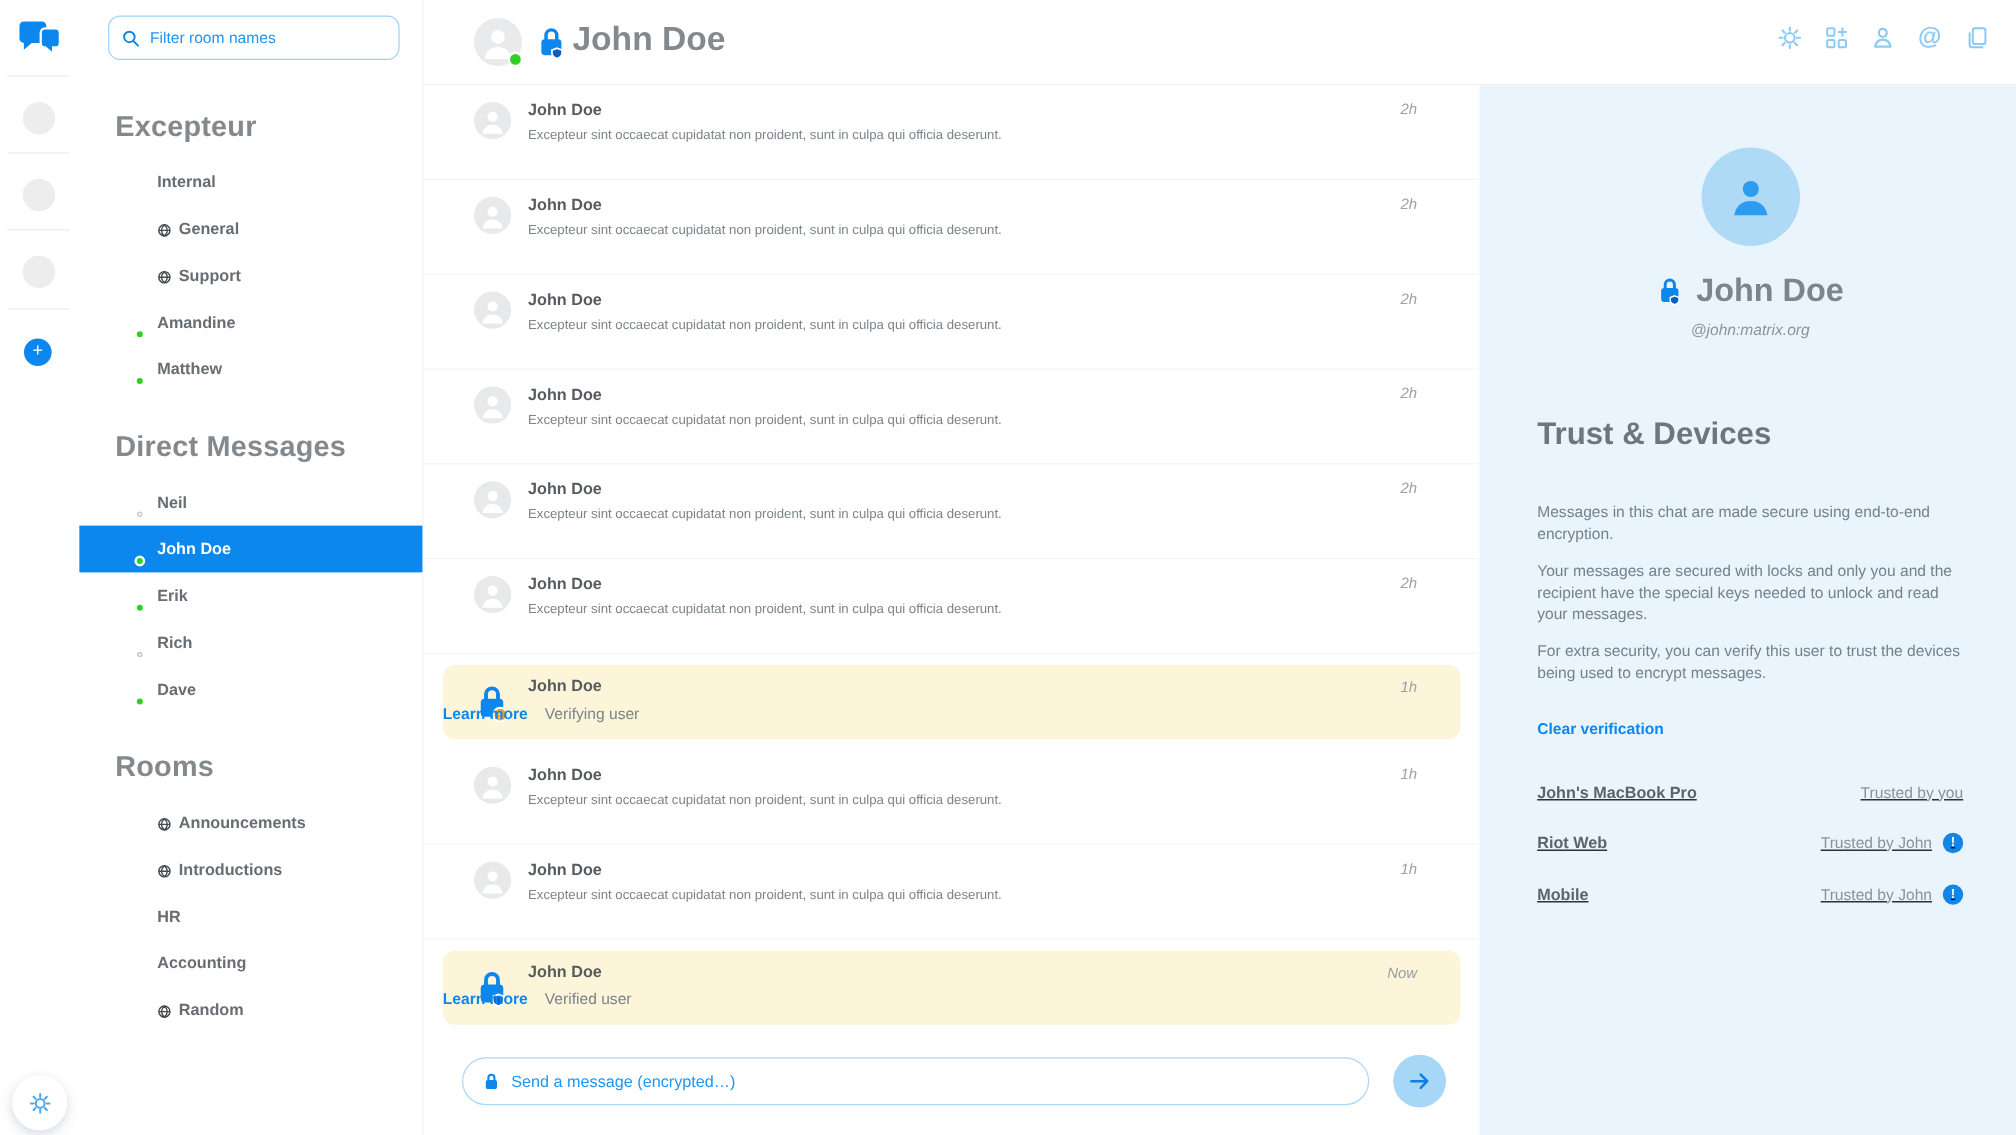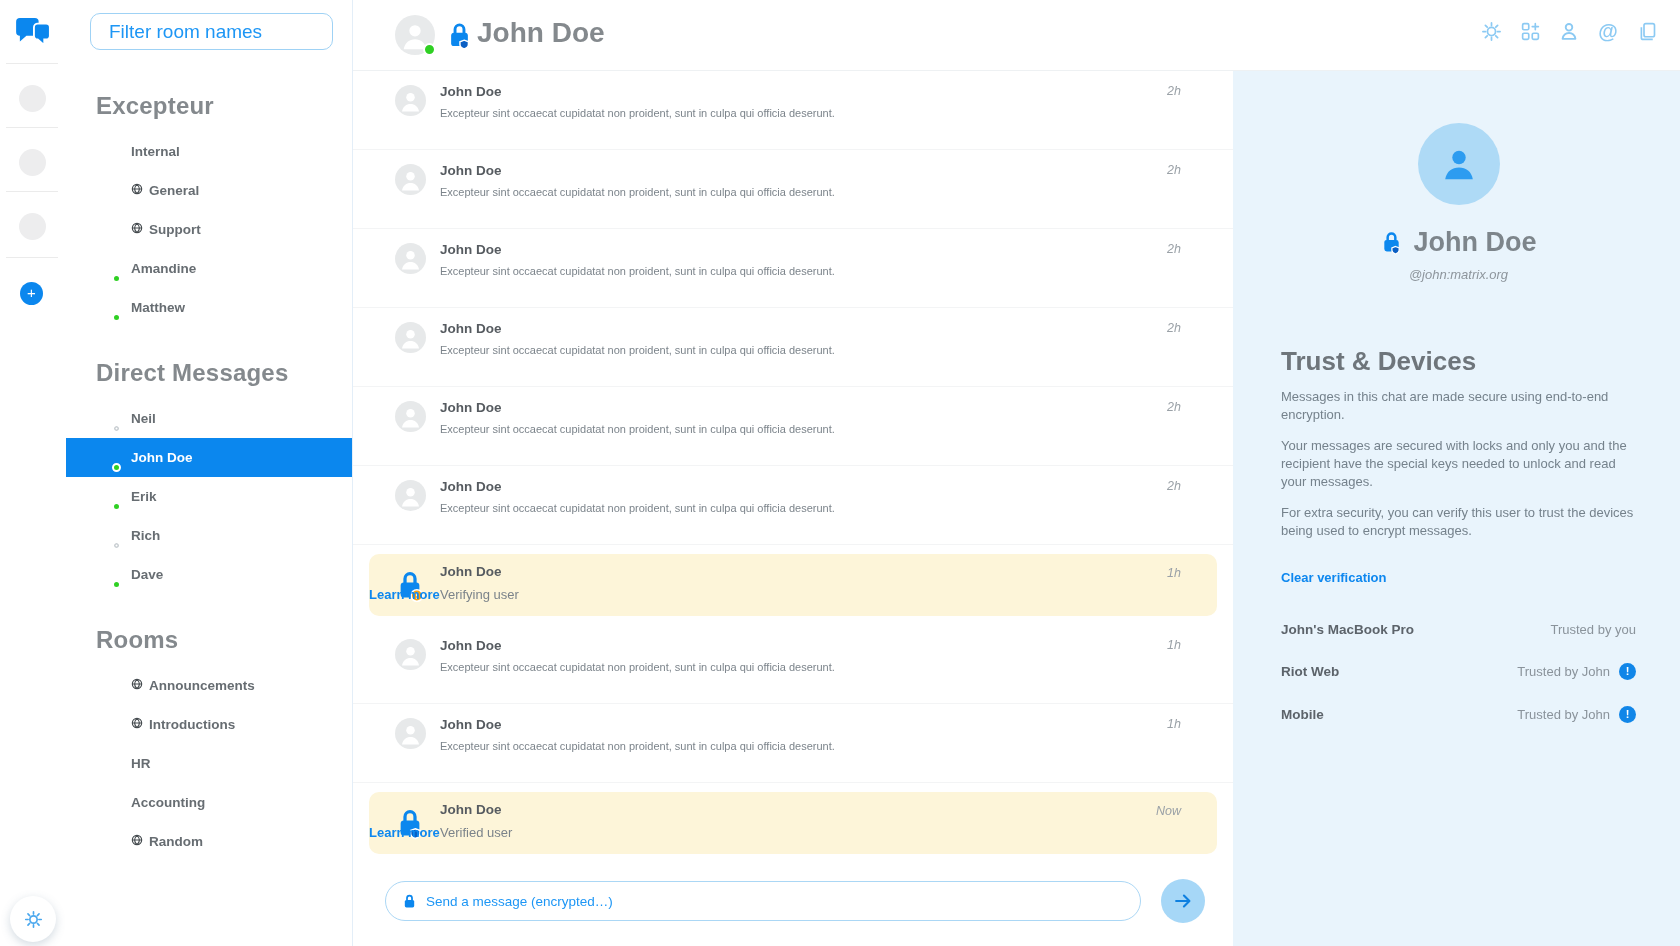--- a/index.html
+++ b/index.html
@@ -13,32 +13,32 @@
   .rail-avatar { position:absolute; left:19px; width:27px; height:27px; border-radius:50%; background:#ededee; cursor:pointer; }
   .rail-plus { position:absolute; left:20px; top:282px; width:23px; height:23px; border-radius:50%;
     background:#0b87ee; color:#fff; font-size:15px; line-height:22px; text-align:center; cursor:pointer; }
   .rail-fab { position:absolute; left:10px; top:896px; width:46px; height:46px; border-radius:50%;
     background:#fff; box-shadow:0 3px 10px rgba(80,110,140,.25); display:flex; align-items:center; justify-content:center; cursor:pointer; }
 
   
   .sidebar { position:absolute; left:66px; top:0; width:286px; height:100%; background:#fff; z-index:4; }
   .search-pill { position:absolute; left:24px; top:13px; width:243px; height:37px; border:1.5px solid #9fd2f5;
     border-radius:10px; background:#fff; display:flex; align-items:center; padding:0 10px; gap:8px; }
-  .search-pill input { border:none; outline:none; flex:1; font-size:19px; color:#0b87ee; background:transparent;
+  .search-pill input { border:none; outline:none; flex:1; font-size:13px; color:#0b87ee; background:transparent;
     font-family:"Liberation Sans", sans-serif; }
   .search-pill input::placeholder { color:#1d96f5; opacity:1; }
   .sections { position:absolute; top:60px; left:0; right:0; }
   .section-title { margin:32px 0 12px 30px; font-size:24px; font-weight:bold; color:#84898d; letter-spacing:.2px; }
   .side-item { position:relative; height:39px; display:flex; align-items:center; gap:13px; padding-left:30px; cursor:pointer; }
   .side-item .sv { position:relative; width:22px; height:22px; flex:0 0 22px; }
   .side-item .sv .circ { width:22px; height:22px; border-radius:50%; background:#e9ebec; }
   .side-item .dot { position:absolute; right:-3px; bottom:-3px; width:9px; height:9px; border-radius:50%; border:2px solid #fff; display:none; }
   .side-item .dot.online { display:block; background:#2fd023; }
   .side-item .dot.offline { display:block; background:#fff; box-shadow:inset 0 0 0 1.5px #c7cdd1; }
-  .side-item .lbl { font-size:13.5px; font-weight:bold; color:#676d72; display:flex; align-items:flex-start; gap:6px; }
+  .side-item .lbl { font-size:13.5px; font-weight:bold; color:#676d72; display:flex; align-items:flex-end; gap:6px; }
   .side-item .globe { display:none; line-height:0; }
   .side-item.has-globe .globe { display:inline-block; }
   .side-item.selected { background:#0b87ee; }
   .side-item.selected .lbl { color:#fff; }
   .side-item.selected .circ { background:#fff; }
 
   
   .main { position:absolute; left:352px; top:0; right:0; bottom:0; border-left:1px solid #e3eef8; }
   .chat-header { position:absolute; left:0; right:0; top:0; height:71px; background:#fff; border-bottom:1px solid #eef1f3; }
   .hdr-avatar { position:absolute; left:42px; top:15px; width:40px; height:40px; border-radius:50%; background:#e8eaeb; }
@@ -53,21 +53,21 @@
   .chat-body { position:absolute; left:0; top:71px; width:880px; bottom:0; background:#fff; }
   .msg-row { position:relative; height:79px; border-bottom:1px solid #f3f4f5; }
   .msg-row:last-of-type { border-bottom:none; }
   .m-avatar { position:absolute; left:42px; top:14px; width:31px; height:31px; border-radius:50%; background:#e7e9ea; overflow:hidden; }
   .m-name { position:absolute; left:87px; top:13px; font-size:13.5px; font-weight:bold; color:#565b60; }
   .m-text { position:absolute; left:87px; top:36px; font-size:11px; color:#7c848b; }
   .m-time { position:absolute; right:52px; top:13px; font-size:12.5px; color:#9aa1a7;font-style:italic; }
   .msg-secure { position:relative; height:62px; margin:9px 16px; background:#fdf5d9; border-radius:10px; }
   .msg-secure .s-lock { position:absolute; left:26px; top:15px; }
   .msg-secure .m-name { left:71px; top:10px; }
-  .msg-secure .s-status { position:absolute; left:71px; top:33px; font-size:13px; color:#7b838a; }
+  .msg-secure .s-status { position:absolute; left:85px; top:33px; font-size:13px; color:#7b838a; }
   .msg-secure .s-link { position:absolute; top:33px; font-size:13px; font-weight:bold; color:#0d87ef; cursor:pointer; }
   .msg-secure .m-time { right:36px; top:12px; }
   .badge-hide { display:none; }
 
   
   .composer { position:absolute; left:32px; bottom:25px; width:756px; height:40px; border:1.5px solid #abd7f5;
     border-radius:20px; background:#fff; display:flex; align-items:center; gap:9px; padding:0 16px; }
   .composer input { border:none; outline:none; flex:1; font-size:13.5px; color:#1d96f5; background:transparent;
     font-family:"Liberation Sans", sans-serif; }
   .composer input::placeholder { color:#1d96f5; opacity:1; }
@@ -75,23 +75,23 @@
     display:flex; align-items:center; justify-content:center; cursor:pointer; }
 
   
   .profile { position:absolute; left:880px; right:0; top:71px; bottom:0; background:#e9f4fc; padding:0 44px 0 48px; }
   .p-avatar { width:82px; height:82px; border-radius:50%; background:#aedaf6; margin:52px auto 0; display:flex; align-items:center; justify-content:center; }
   .p-name-row { margin-top:22px; display:flex; align-items:center; justify-content:center; gap:10px; }
   .p-name { font-size:27px; font-weight:bold; color:#7d858b; }
   .p-id { margin-top:9px; text-align:center; font-size:13px; color:#8d959c;font-style:italic; }
   .p-heading { margin-top:64px; font-size:26px; font-weight:bold; color:#6e757b; }
   .p-para { margin-top:13px; font-size:13px; line-height:1.38; color:#75828c; }
-  .p-para.first { margin-top:11px; }
+  .p-para.first { margin-top:41px; }
   .p-clear { margin-top:30px; font-size:13px; font-weight:bold; color:#0d87ef; cursor:pointer; display:inline-block; }
-  .devices { margin-top:36px; }
+  .devices { margin-top:36px;text-decoration:underline; }
   .device-row { display:flex; align-items:center; justify-content:space-between; margin-bottom:26px; }
   .d-name { font-size:13.5px; font-weight:bold; color:#5c636a; }
   .d-right { display:flex; align-items:center; gap:9px; }
   .d-trust { font-size:13px; color:#8a939b; }
   .d-info { width:17px; height:17px; border-radius:50%; background:#1186e8; color:#fff; font-size:11px; font-weight:bold;
     display:none; align-items:center; justify-content:center; cursor:pointer; }
   .d-info.show { display:flex; }
 </style>
 </head>
 <body>

